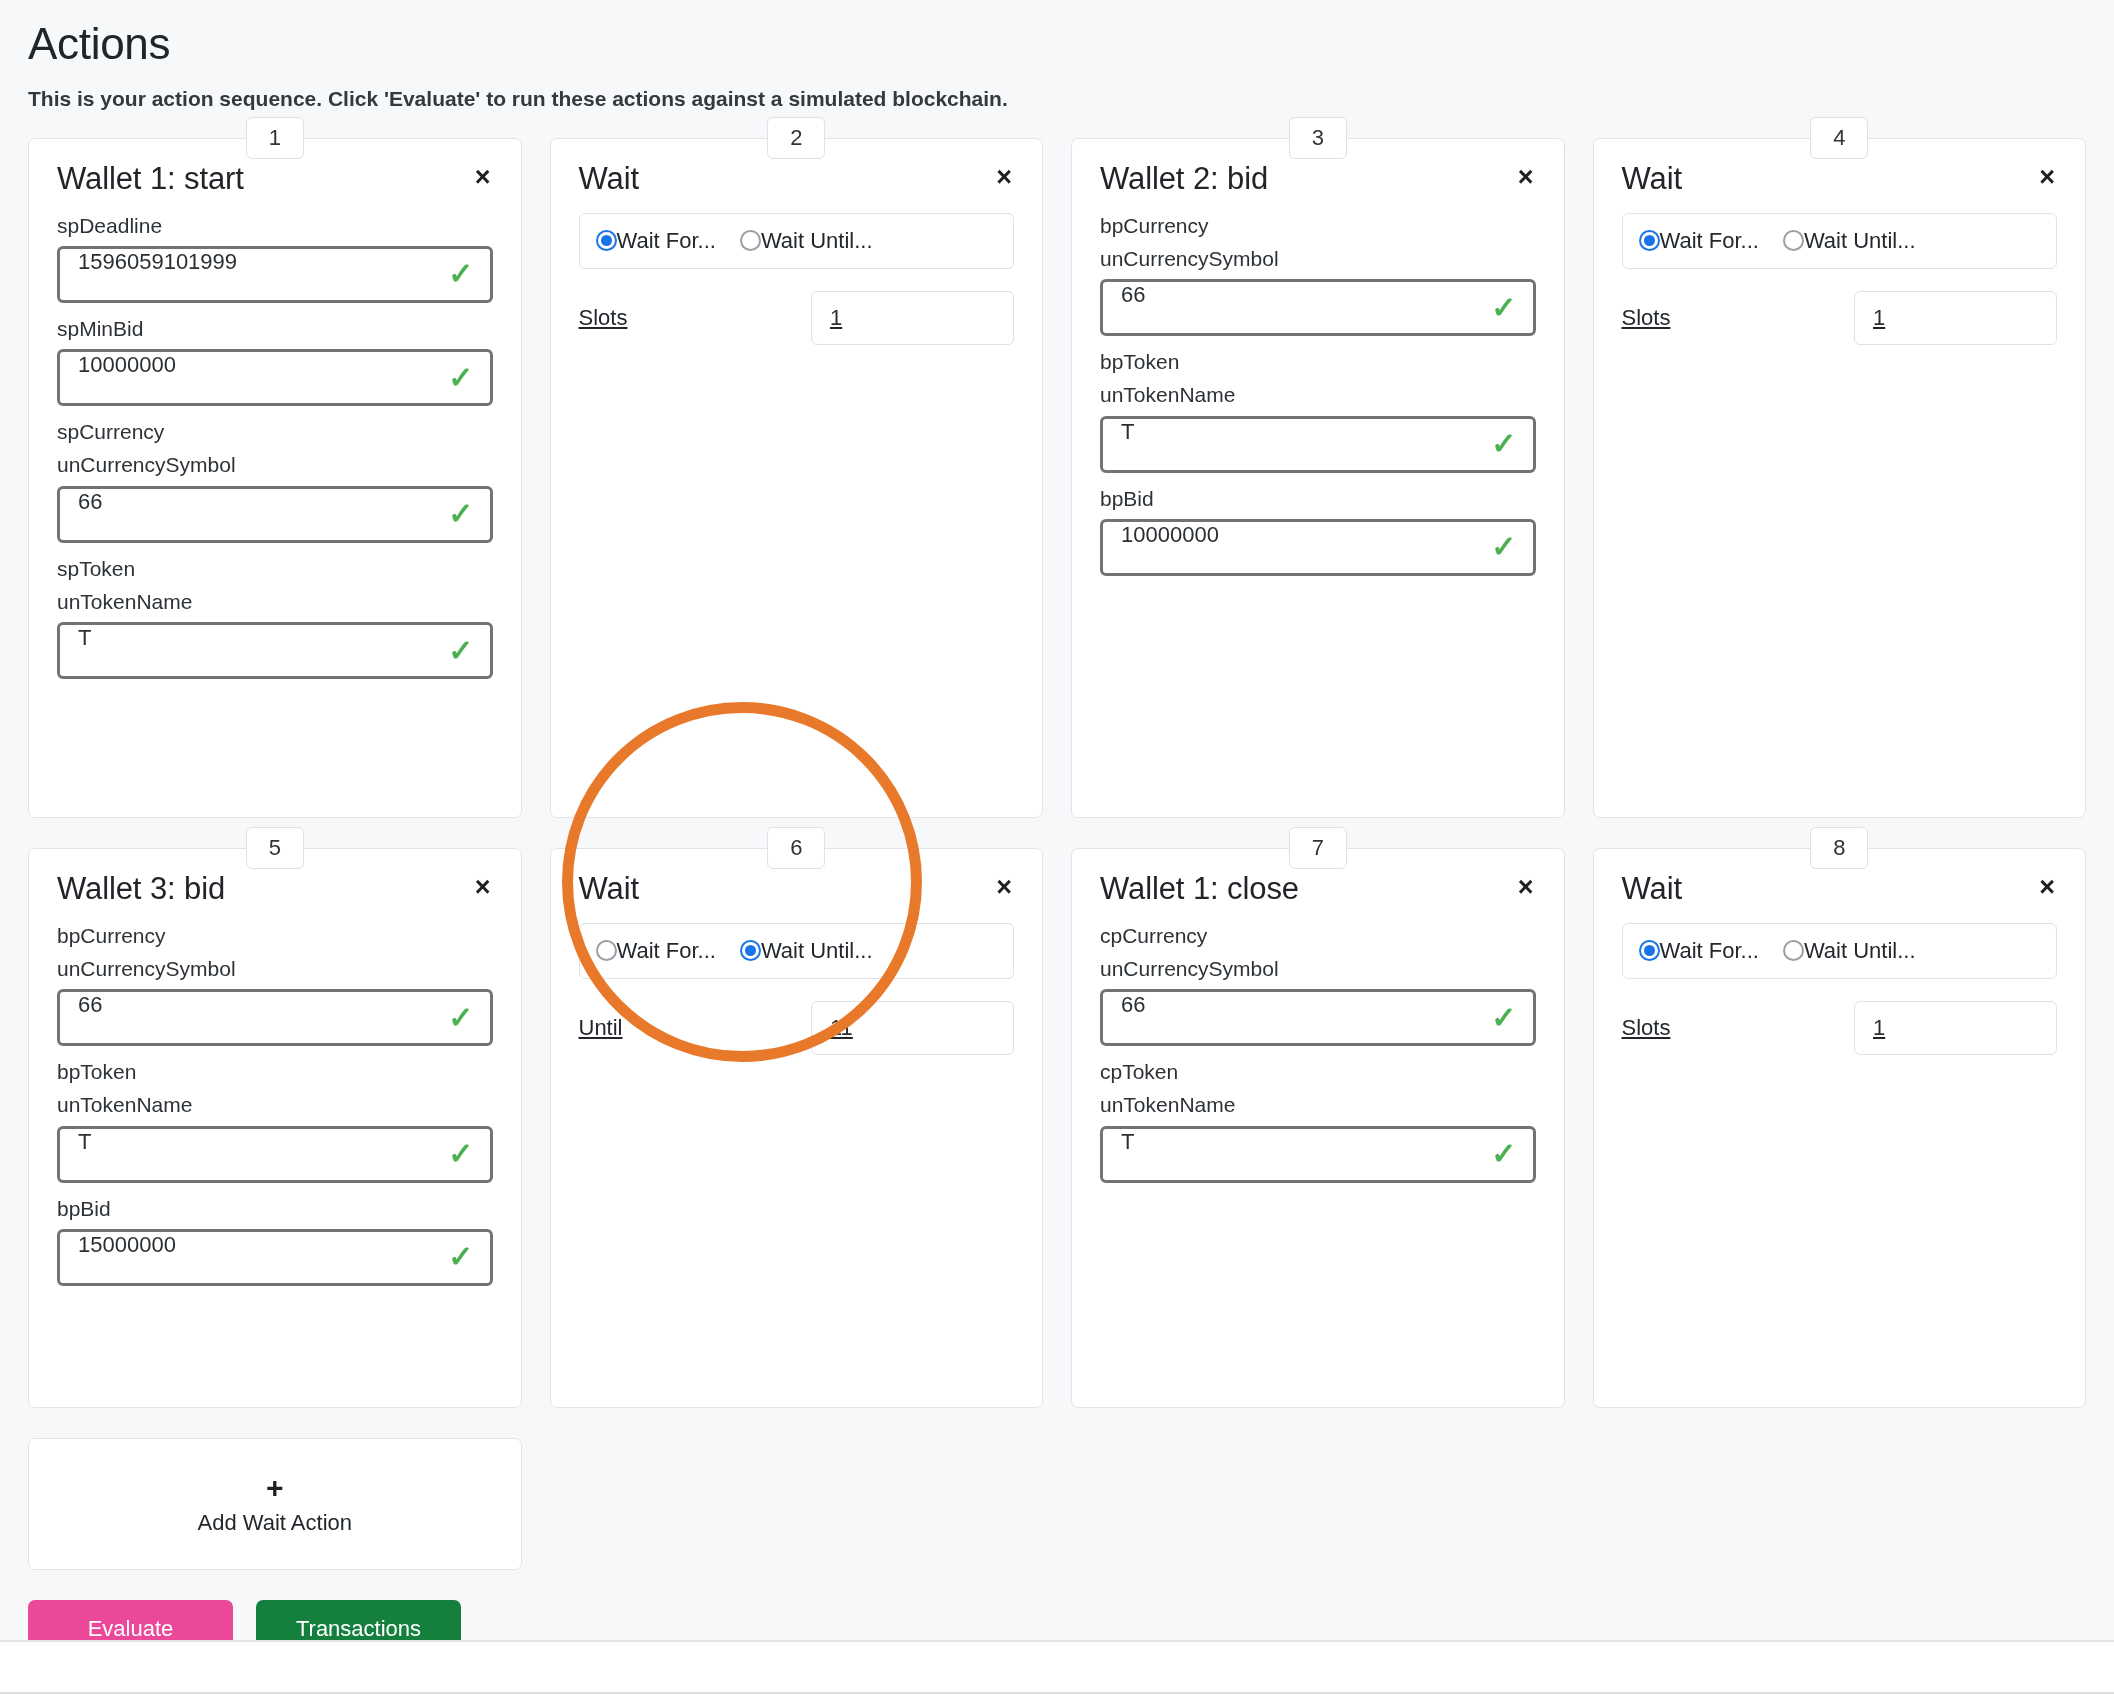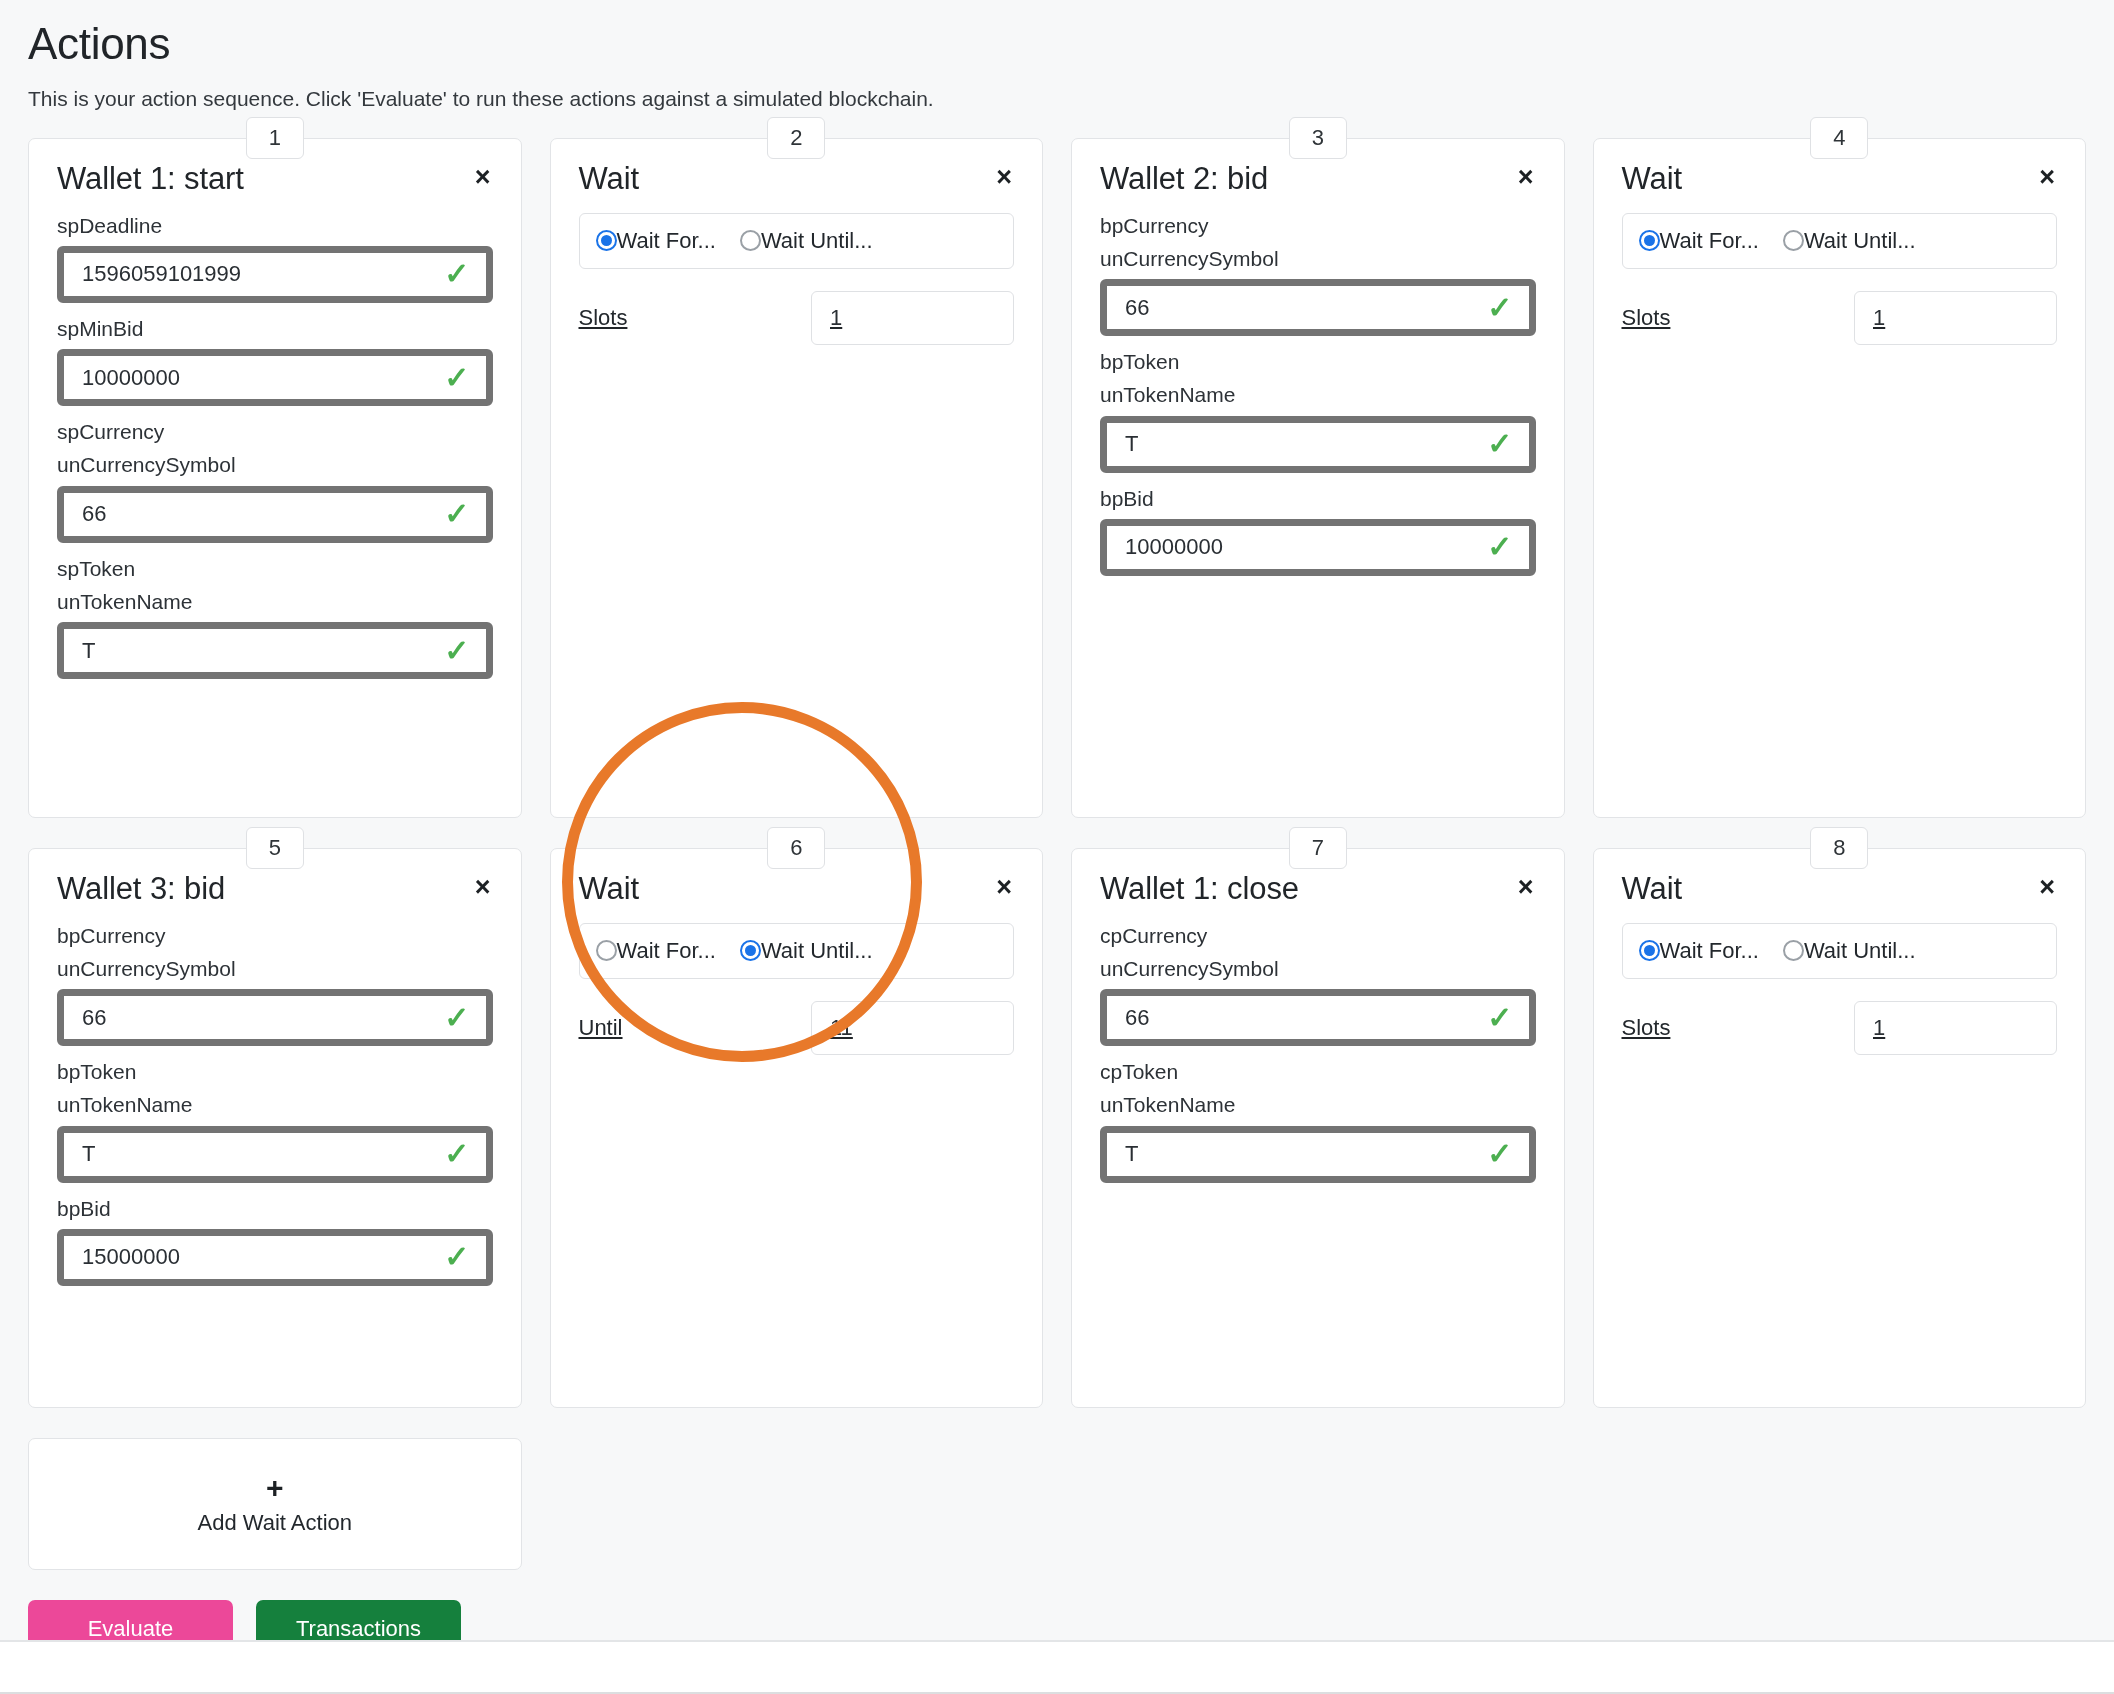--- a/index.html
+++ b/index.html
@@ -24,21 +24,21 @@
   .page-title {
     font-size: 44px;
     font-weight: 400;
     line-height: 1.2;
     margin: 0 0 14px 0;
     color: #212529;
     letter-spacing: -0.3px;
   }
   .page-subtitle {
     font-size: 21px;
-    font-weight: 400;
+    font-weight: 700;
     color: #34393e;
     margin: 0 0 26px 0;
     line-height: 1.3;
   }
 
   .grid {
     display: grid;
     grid-template-columns: repeat(4, 1fr);
     column-gap: 28px;
     row-gap: 30px;
@@ -102,25 +102,24 @@
     color: #2d3237;
     margin: 13px 0 7px 0;
     line-height: 1.25;
   }
   .field-label.sub { margin-top: 6px; }
   .field-label.first { margin-top: 0; }
 
   .input-valid {
     position: relative;
     height: 57px;
-    border: 7px solid #737373;
+    border: 3px solid #737373;
     border-radius: 6px;
     background: #fff;
     display: flex;
-    align-items: center;
     padding: 0 50px 0 18px;
     font-size: 22px;
     color: #2a2f34;
     margin-bottom: 10px;
   }
   .input-valid .tick {
     position: absolute;
     right: 16px;
     top: 50%;
     transform: translateY(-50%);

